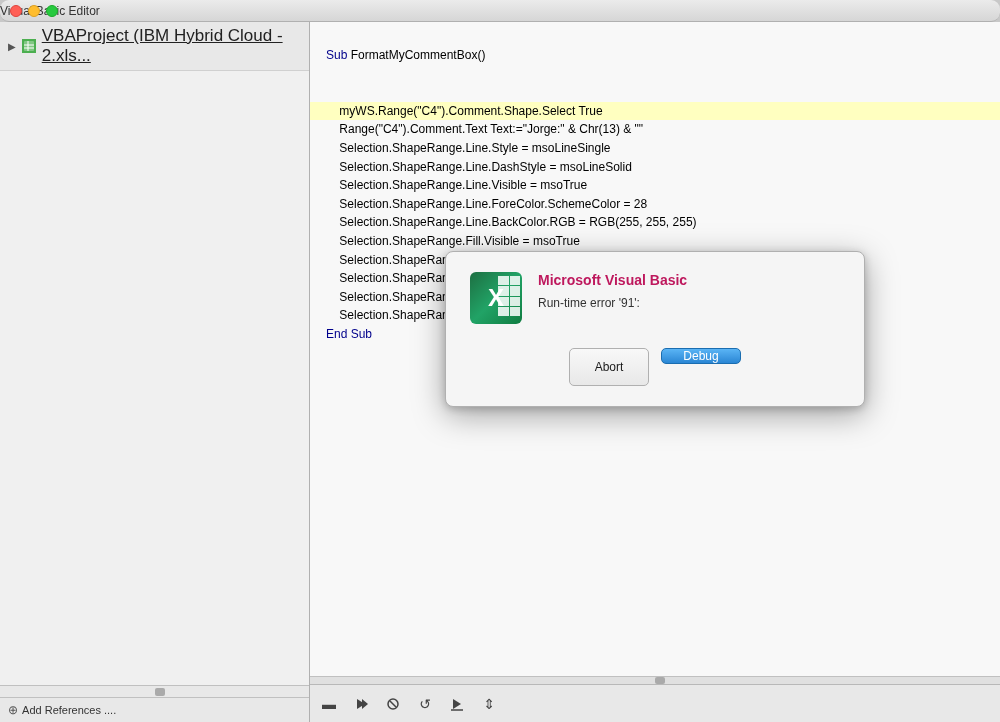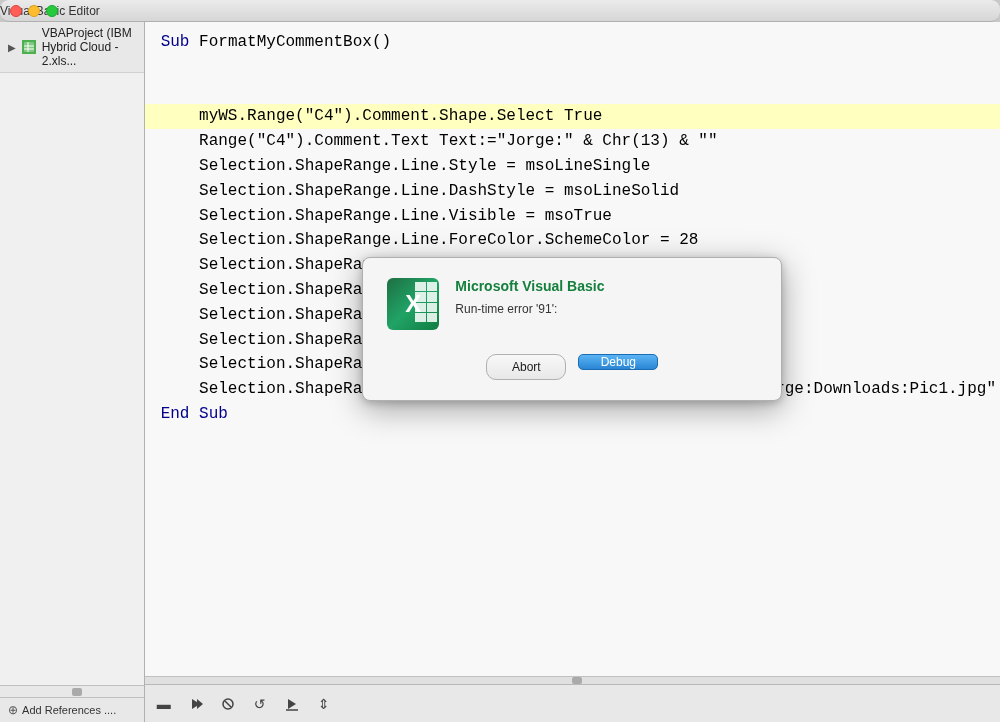--- a/index.html
+++ b/index.html
@@ -87,23 +87,24 @@
       color: white;
       font-weight: bold;
     }
 
     .sidebar-arrow {
       font-size: 10px;
       color: #555;
     }
 
     .sidebar-project-label {
-      font-size: 12px;
+      font-size: 17px;
       color: #222;
       flex: 1;
+      text-decoration: underline;
     }
 
     .sidebar-content {
       flex: 1;
       overflow: auto;
     }
 
     
     .editor-area {
       flex: 1;
@@ -114,24 +115,25 @@
     }
 
     .code-container {
       flex: 1;
       overflow: auto;
       padding: 8px 0;
       position: relative;
     }
 
     .code-content {
-      font-family: Liberation Mono, monospace;
-      font-size: 16px;
+      font-family: Liberation Sans, sans-serif;
+      font-size: 12px;
       line-height: 1.55;
       color: #000;
+      margin-top: 16px;
     }
 
     .code-line {
       display: flex;
       padding: 0 4px 0 16px;
       white-space: pre;
     }
 
     .code-line.highlighted {
       background: #ffffc0;
@@ -238,21 +240,21 @@
       background: rgba(255,255,255,0.85);
     }
 
     .dialog-text-area {
       flex: 1;
     }
 
     .dialog-title {
       font-size: 14px;
       font-weight: 600;
-      color: #15803d;
+      color: #be185d;
       margin-bottom: 8px;
     }
 
     .dialog-error-type {
       font-size: 12px;
       color: #333;
       margin-bottom: 20px;
     }
 
     .dialog-error-msg {
@@ -263,24 +265,24 @@
 
     .dialog-buttons {
       display: flex;
       justify-content: center;
       gap: 12px;
       margin-top: 18px;
     }
 
     .btn-abort {
       min-width: 80px;
-      height: 26px;
+      height: 38px;
       background: linear-gradient(to bottom, #f8f8f8, #e8e8e8);
       border: 1px solid #b0b0b0;
-      border-radius: 10px;
+      border-radius: 5px;
       font-size: 12px;
       color: #1a1a1a;
       cursor: pointer;
       padding: 2px 16px;
     }
 
     .btn-debug {
       min-width: 80px;
       height: 16px;
       background: linear-gradient(to bottom, #5ab4f5, #2a86d4);

